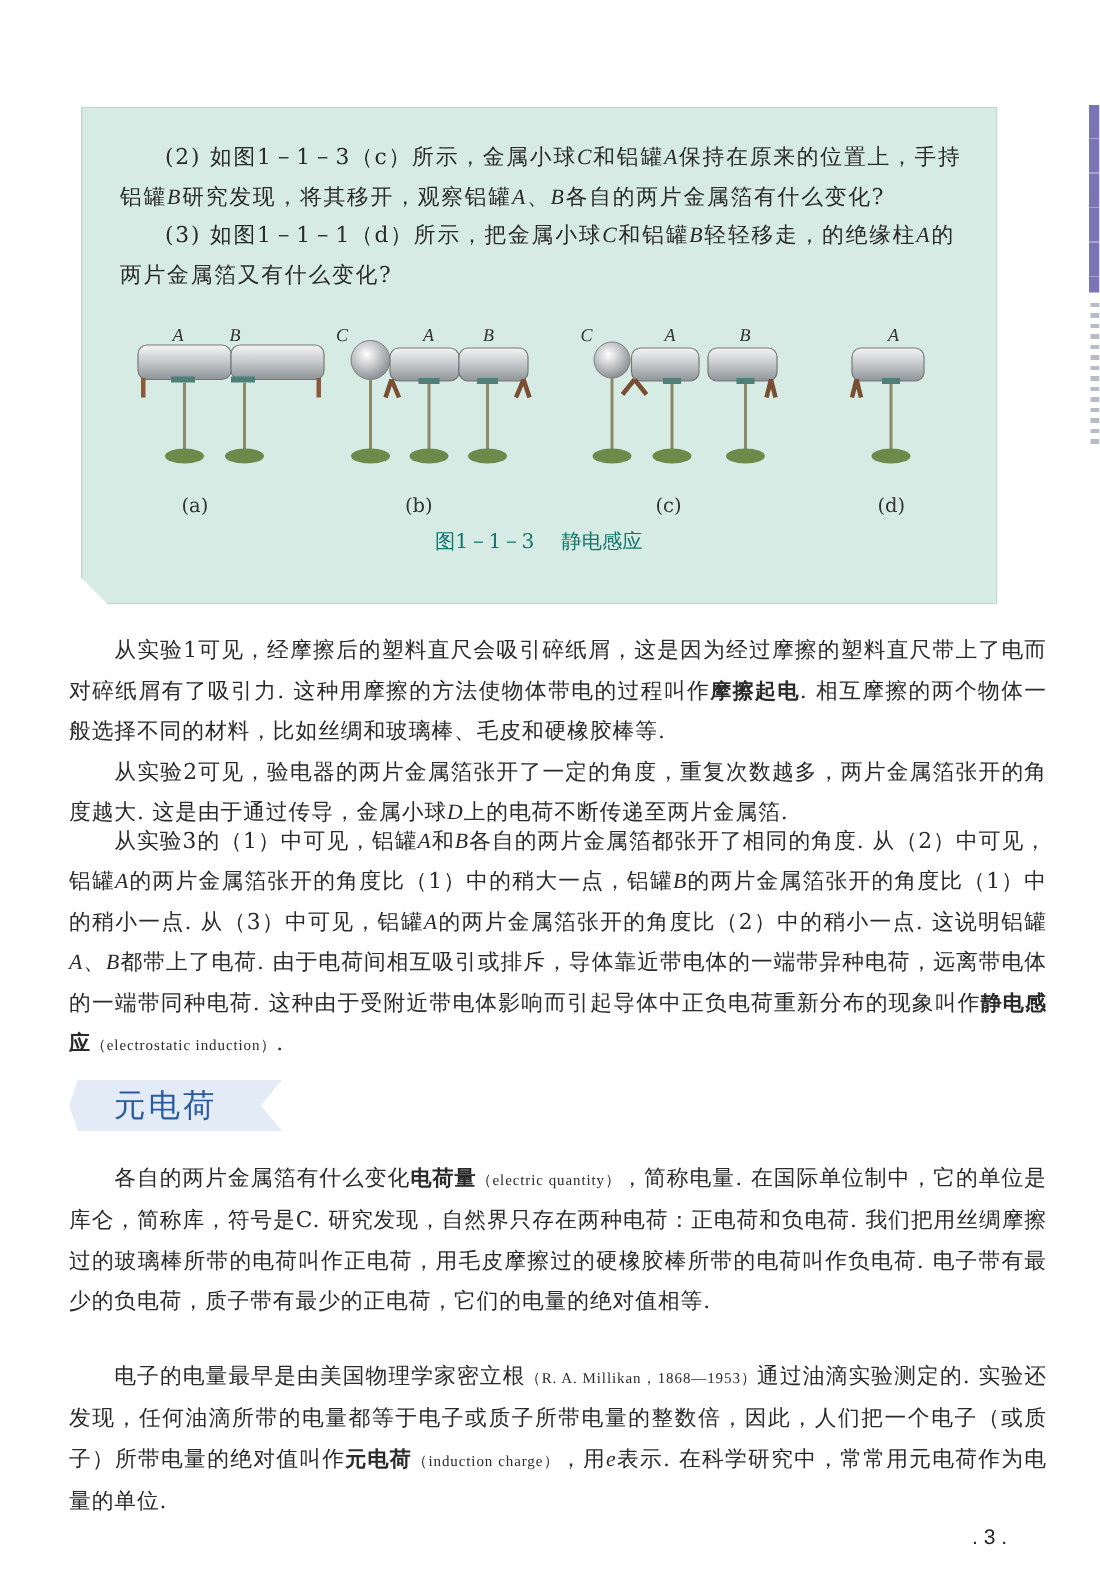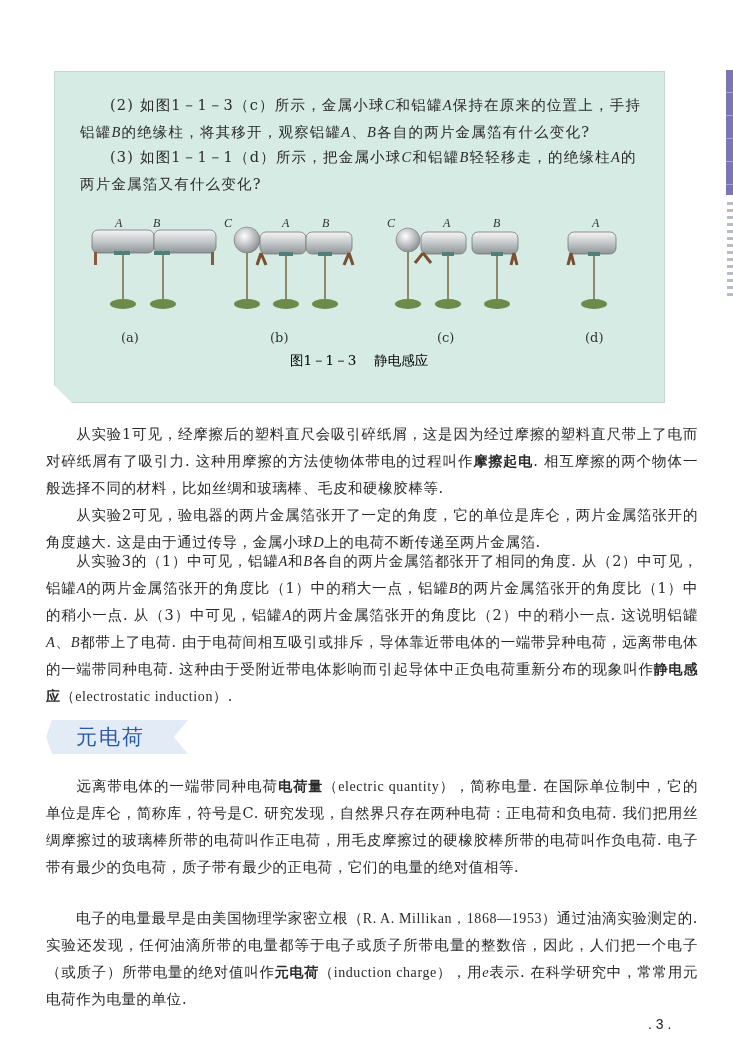--- a/index.html
+++ b/index.html
@@ -30,30 +30,30 @@
   .exp-para {
     position: absolute; left: 80px; width: 565px;
     font-size: 14.5px; line-height: 27px; letter-spacing: 1.2px; margin: 0;
   }
   .exp-para .indent { display: inline-block; width: 30px; }
   i.var { font-style: italic; font-family: "Liberation Serif", serif; }
 
   .fig { position: absolute; }
   .lbl { position: absolute; font-style: italic; font-size: 12px; font-family: "Liberation Serif", serif; color: #333; }
   .sub-label { position: absolute; font-size: 13px; color: #333; }
-  .caption { position: absolute; left: 290px; top: 352px; font-size: 13.5px; color: #000000; }
+  .caption { position: absolute; left: 290px; top: 352px; font-size: 13.5px; color: #0f766e; }
   .caption .num { margin-right: 18px; }
 
   .body-para {
     position: absolute; left: 46px; width: 652px;
     font-size: 14.5px; line-height: 27px; margin: 0; text-align: justify; letter-spacing: 0.6px;
   }
   .body-para .indent { display: inline-block; width: 30px; }
   .term { font-family: Liberation Serif, serif; font-weight: bold; font-size: 14px; }
-  .en { font-family: "Liberation Serif", serif; font-size: 14px; }
+  .en { font-family: "Liberation Serif", serif; font-size: 10px; }
 
   .section-head {
     position: absolute; left: 46px; top: 720px; width: 142px; height: 34px;
     background: #e3ecf6;
     clip-path: polygon(6px 0, 100% 0, 90% 50%, 100% 100%, 6px 100%, 0 50%);
   }
   .section-title {
     position: absolute; left: 76px; top: 722px; font-family: "DejaVu Sans", "Liberation Sans", sans-serif;
     font-size: 21px; color: #2a5aa0; letter-spacing: 2px; line-height: 30px;
   }
@@ -64,21 +64,21 @@
 </style>
 </head>
 <body>
 
 <div class="side-tab"></div>
 <div class="side-tab-lines"></div>
 <div class="side-tab-text"></div>
 
 <div class="exp-box"></div>
 
-<p class="exp-para" style="top:92px;"><span class="indent"></span><span>(2) 如图1－1－3（c）所示，金属小球</span><i class="var">C</i><span>和铝罐</span><i class="var">A</i><span>保持在原来的位置上，手持铝罐</span><i class="var">B</i><span>的绝缘柱，将其移开，观察铝罐</span><i class="var">A</i><span>、</span><i class="var">B</i><span>各自的两片金属箔有什么变化?</span></p>
+<p class="exp-para" style="top:92px;"><span class="indent"></span><span>(2) 如图1－1－3（c）所示，金属小球</span><i class="var">C</i><span>和铝罐</span><i class="var">A</i><span>保持在原来的位置上，手持铝罐</span><i class="var">B</i><span>研究发现，将其移开，观察铝罐</span><i class="var">A</i><span>、</span><i class="var">B</i><span>各自的两片金属箔有什么变化?</span></p>
 
 <p class="exp-para" style="top:144px;"><span class="indent"></span><span>(3) 如图1－1－1（d）所示，把金属小球</span><i class="var">C</i><span>和铝罐</span><i class="var">B</i><span>轻轻移走，的绝缘柱</span><i class="var">A</i><span>的两片金属箔又有什么变化?</span></p>
 
 <svg class="fig" style="left:54px; top:205px;" width="611" height="120">
   <defs>
     <linearGradient id="can" x1="0" y1="0" x2="0" y2="1">
       <stop offset="0" stop-color="#f4f4f4"></stop>
         <stop offset="0.45" stop-color="#c9cdd0"></stop>
         <stop offset="1" stop-color="#8e9497"></stop>
     </linearGradient>
@@ -156,24 +156,24 @@
 <span class="sub-label" style="left:270px; top:330px;">(b)</span>
 <span class="sub-label" style="left:437px; top:330px;">(c)</span>
 <span class="sub-label" style="left:585px; top:330px;">(d)</span>
 
 <div class="caption">
   <span class="num">图1－1－3</span><span>静电感应</span>
 </div>
 
 <p class="body-para" style="top:421px;"><span class="indent"></span><span>从实验1可见，经摩擦后的塑料直尺会吸引碎纸屑，这是因为经过摩擦的塑料直尺带上了电而对碎纸屑有了吸引力. 这种用摩擦的方法使物体带电的过程叫作</span><span class="term">摩擦起电</span><span>. 相互摩擦的两个物体一般选择不同的材料，比如丝绸和玻璃棒、毛皮和硬橡胶棒等.</span></p>
 
-<p class="body-para" style="top:502px;"><span class="indent"></span><span>从实验2可见，验电器的两片金属箔张开了一定的角度，它的单位是库仑，两片金属箔张开的角度越大. 这是由于通过传导，金属小球</span><i class="var">D</i><span>上的电荷不断传递至两片金属箔.</span></p>
+<p class="body-para" style="top:502px;"><span class="indent"></span><span>从实验2可见，验电器的两片金属箔张开了一定的角度，重复次数越多，两片金属箔张开的角度越大. 这是由于通过传导，金属小球</span><i class="var">D</i><span>上的电荷不断传递至两片金属箔.</span></p>
 
 <p class="body-para" style="top:548px;"><span class="indent"></span><span>从实验3的（1）中可见，铝罐</span><i class="var">A</i><span>和</span><i class="var">B</i><span>各自的两片金属箔都张开了相同的角度. 从（2）中可见，铝罐</span><i class="var">A</i><span>的两片金属箔张开的角度比（1）中的稍大一点，铝罐</span><i class="var">B</i><span>的两片金属箔张开的角度比（1）中的稍小一点. 从（3）中可见，铝罐</span><i class="var">A</i><span>的两片金属箔张开的角度比（2）中的稍小一点. 这说明铝罐</span><i class="var">A</i><span>、</span><i class="var">B</i><span>都带上了电荷. 由于电荷间相互吸引或排斥，导体靠近带电体的一端带异种电荷，远离带电体的一端带同种电荷. 这种由于受附近带电体影响而引起导体中正负电荷重新分布的现象叫作</span><span class="term">静电感应</span><span class="en">（electrostatic induction）</span><span>.</span></p>
 
 <div class="section-head"></div>
 <div class="section-title">元电荷</div>
 
-<p class="body-para" style="top:773px;"><span class="indent"></span><span>远离带电体的一端带同种电荷</span><span class="term">电荷量</span><span class="en">（electric quantity）</span><span>，简称电量. 在国际单位制中，它的单位是库仑，简称库，符号是C. 研究发现，自然界只存在两种电荷：正电荷和负电荷. 我们把用丝绸摩擦过的玻璃棒所带的电荷叫作正电荷，用毛皮摩擦过的硬橡胶棒所带的电荷叫作负电荷. 电子带有最少的负电荷，质子带有最少的正电荷，它们的电量的绝对值相等.</span></p>
+<p class="body-para" style="top:773px;"><span class="indent"></span><span>各自的两片金属箔有什么变化</span><span class="term">电荷量</span><span class="en">（electric quantity）</span><span>，简称电量. 在国际单位制中，它的单位是库仑，简称库，符号是C. 研究发现，自然界只存在两种电荷：正电荷和负电荷. 我们把用丝绸摩擦过的玻璃棒所带的电荷叫作正电荷，用毛皮摩擦过的硬橡胶棒所带的电荷叫作负电荷. 电子带有最少的负电荷，质子带有最少的正电荷，它们的电量的绝对值相等.</span></p>
 
 <p class="body-para" style="top:905px;"><span class="indent"></span><span>电子的电量最早是由美国物理学家密立根</span><span class="en">（R. A. Millikan，1868—1953）</span><span>通过油滴实验测定的. 实验还发现，任何油滴所带的电量都等于电子或质子所带电量的整数倍，因此，人们把一个电子（或质子）所带电量的绝对值叫作</span><span class="term">元电荷</span><span class="en">（induction charge）</span><span>，用</span><i class="var">e</i><span>表示. 在科学研究中，常常用元电荷作为电量的单位.</span></p>
 
 <div class="page-number">. 3 .</div>
 
 </body></html>

